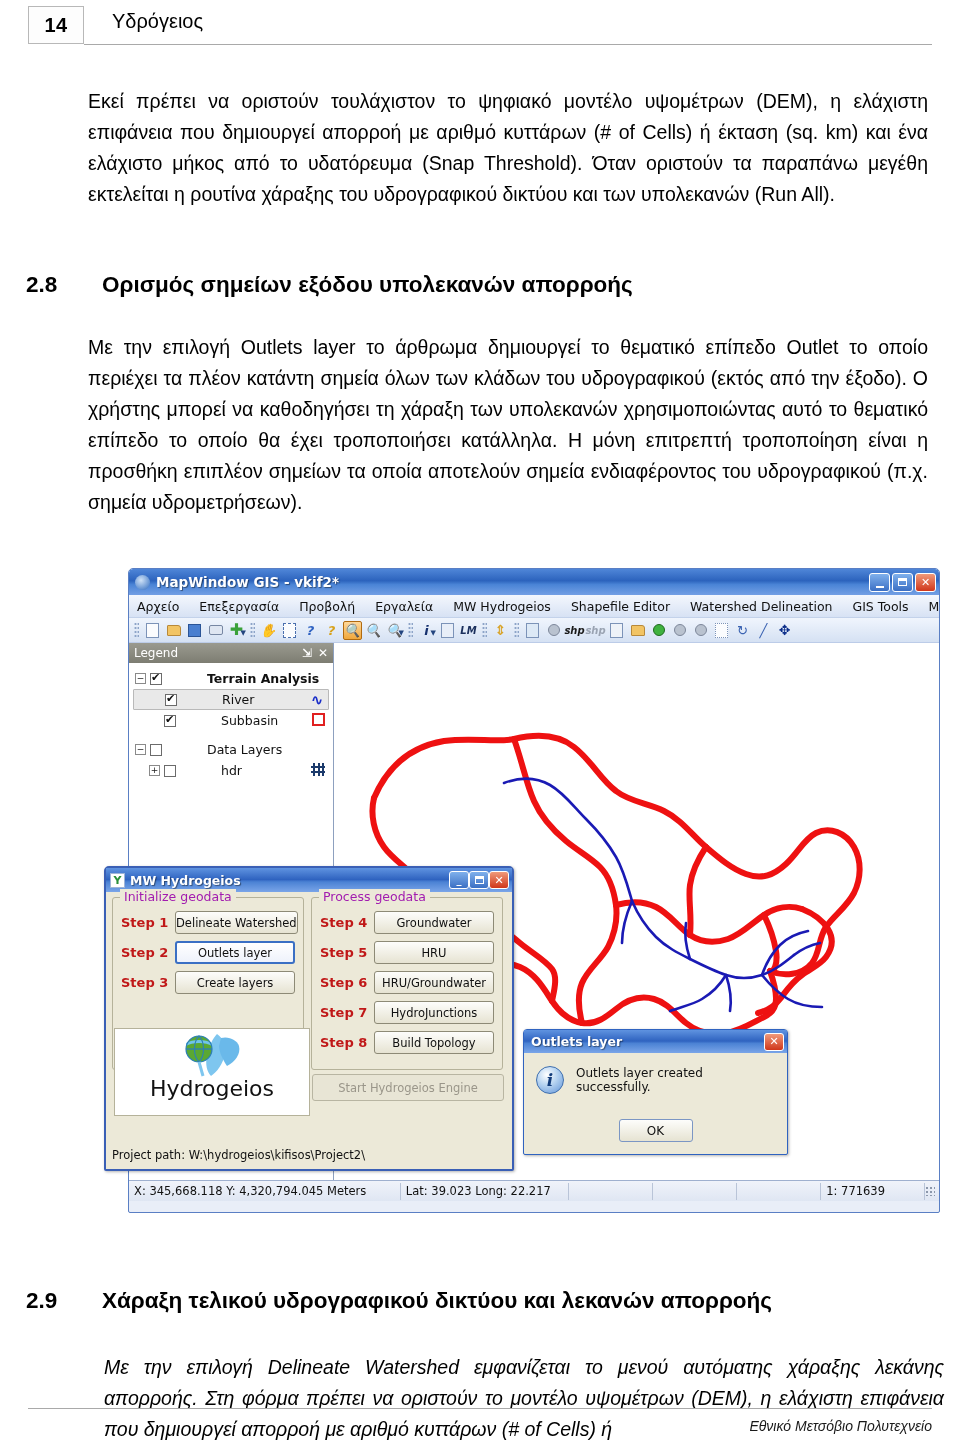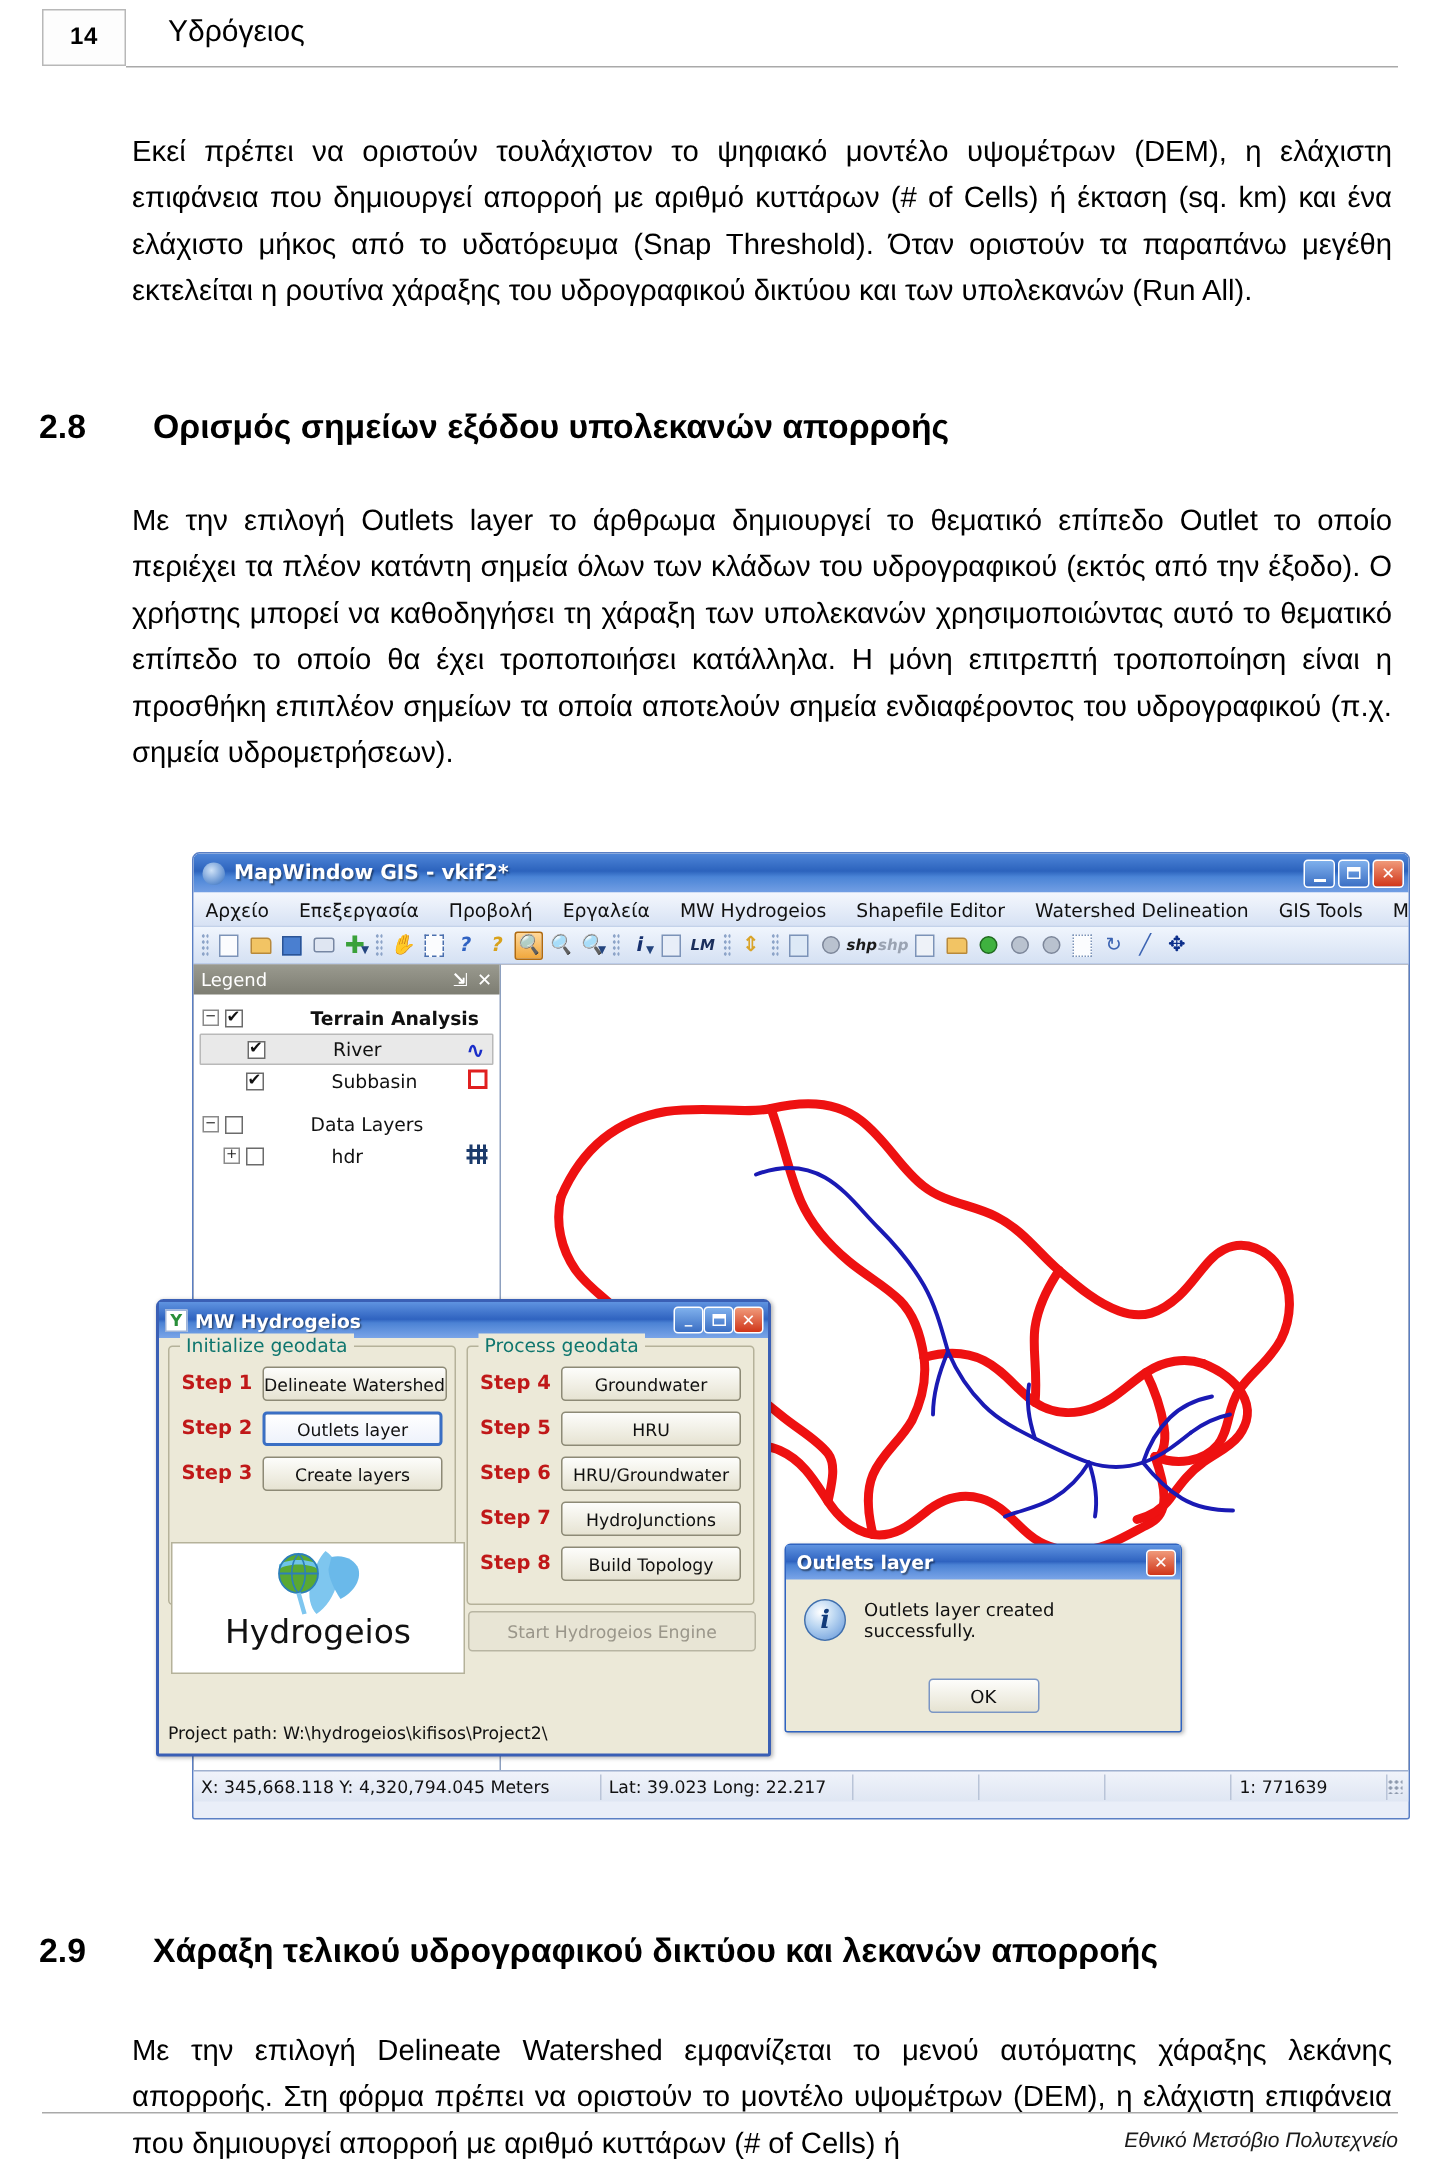--- a/index.html
+++ b/index.html
@@ -20,21 +20,21 @@
     top: 6px; left: 28px;
     width: 904px; height: 44px;
   }
   .page-number-box {
     position: absolute;
     left: 0; top: 0;
     width: 56px; height: 38px;
     border: 1px solid #b8b8b8;
     background: #fdfdfd;
     display: flex; align-items: center; justify-content: center;
-    font-size: 16px; font-weight: bold;
+    font-size: 20px; font-weight: bold;
     letter-spacing: .5px;
   }
   .header-title {
     position: absolute;
     left: 84px; top: 4px;
     font-size: 20px;
     font-weight: normal;
   }
   .header-rule {
     position: absolute;
@@ -46,21 +46,21 @@
   
   .para {
     position: absolute;
     font-size: 19.5px;
     line-height: 31px;
     text-align: justify;
     color: #000;
   }
   .para.p1 { left: 88px; top: 86px; width: 840px; }
   .para.p2 { left: 88px; top: 332px; width: 840px; }
-  .para.p3 { left: 88px; top: 1352px; width: 840px; }
+  .para.p3 { left: 104px; top: 1352px; width: 840px; font-style: italic; }
 
   .section-head {
     position: absolute;
     font-size: 22.5px;
     font-weight: bold;
   }
   .section-head .num {
     position: absolute;
     left: 12px; top: 0;
     width: 70px;
@@ -305,21 +305,21 @@
     border-radius: 3px;
     padding: 13px 8px 8px 8px;
     position: relative;
     background: #ece9d8;
   }
   .group > .glabel {
     position: absolute; top: -9px; left: 7px;
     background: #ece9d8;
     padding: 0 4px;
     font-size: 12.5px;
-    color: #0f766e;
+    color: #a21caf;
   }
   .group.left { width: 192px; }
   .group.right { width: 192px; }
   .step-row { display:flex; align-items:center; margin-bottom:7px; }
   .step-lbl {
     width: 54px; flex:0 0 auto;
     color:#c01818; font-weight:bold; font-size:13px;
   }
   .step-btn {
     flex:1 1 auto; height:23px;

